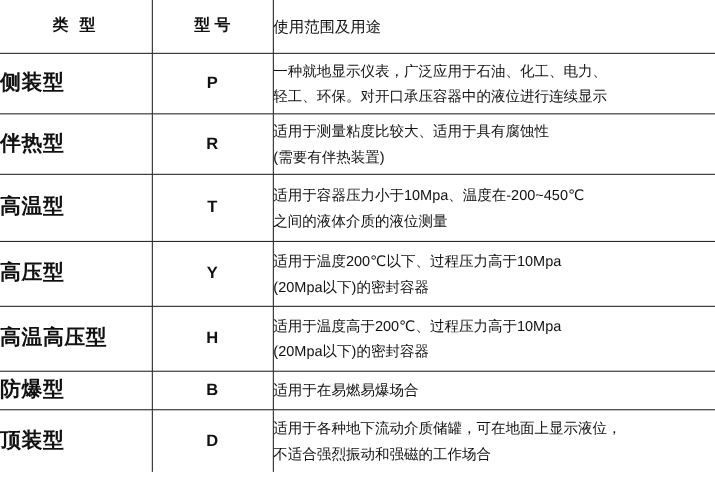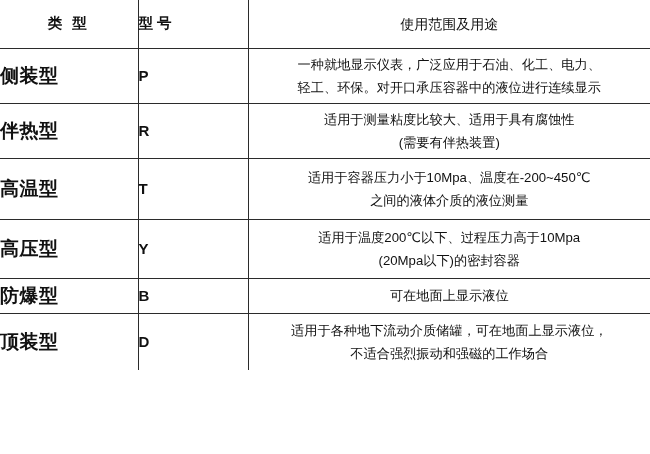--- a/index.html
+++ b/index.html
@@ -46,27 +46,28 @@
     font-size: 19px;
     font-weight: bold;
     padding: 6px 0 6px 10px;
     letter-spacing: 0.5px;
     line-height: 1.45;
     white-space: nowrap;
   }
   .cell-model {
     font-size: 15px;
     font-weight: bold;
+    text-align: center;
     line-height: 1.45;
   }
   .cell-desc {
     font-size: 13.2px;
     padding: 6px 8px 6px 9px;
     line-height: 1.75;
-    text-align: center;
+    text-align: left;
   }
   .cell-desc .ln { display: block; }
 
   .head .cell-type,
   .head .cell-model {
     font-size: 14.5px;
     font-weight: bold;
   }
   .head .cell-type {
     text-align: center;
@@ -137,26 +138,34 @@
 
       <tr class="r-high-p">
         <td class="cell-type">高压型</td>
         <td class="cell-model">Y</td>
         <td class="cell-desc">
           <span class="ln">适用于温度200℃以下、过程压力高于10Mpa</span>
           <span class="ln">(20Mpa以下)的密封容器</span>
         </td>
       </tr>
 
+      <tr class="r-ht-hp">
+        <td class="cell-type">高温高压型</td>
+        <td class="cell-model">H</td>
+        <td class="cell-desc">
+          <span class="ln">适用于温度高于200℃、过程压力高于10Mpa</span>
+          <span class="ln">(20Mpa以下)的密封容器</span>
+        </td>
+      </tr>
 
       <tr class="r-ex">
         <td class="cell-type">防爆型</td>
         <td class="cell-model">B</td>
         <td class="cell-desc">
-          <span class="ln">可在地面上显示液位</span>
+          <span class="ln">适用于在易燃易爆场合</span>
         </td>
       </tr>
 
       <tr class="r-top">
         <td class="cell-type">顶装型</td>
         <td class="cell-model">D</td>
         <td class="cell-desc">
           <span class="ln">适用于各种地下流动介质储罐，可在地面上显示液位，</span>
           <span class="ln">不适合强烈振动和强磁的工作场合</span>
         </td>

